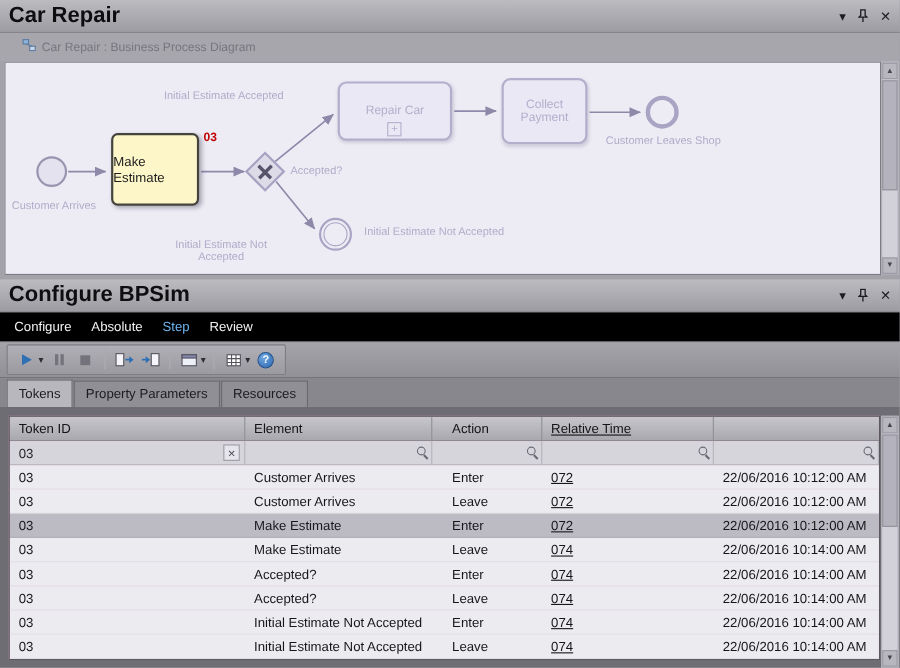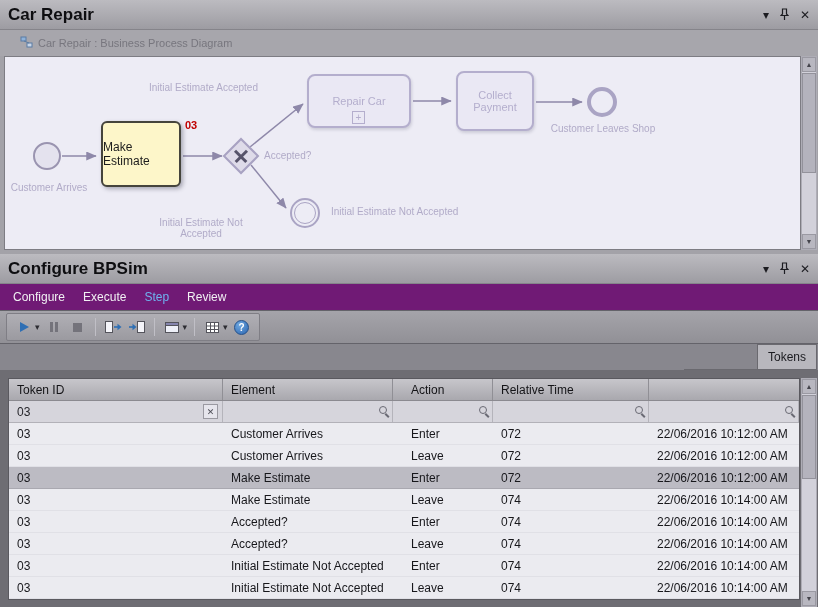--- a/index.html
+++ b/index.html
@@ -14,21 +14,21 @@
   #top-panel { top: 0; height: 252px; }
   #bottom-panel { top: 254px; height: 353px; }
 
   
   .titlebar {
     position: absolute; left: 0; right: 0; top: 0; height: 30px;
     background: linear-gradient(#bcbbc0, #9d9ca2);
     border-bottom: 1px solid #85848a;
     display: flex; align-items: center; padding: 0 8px;
   }
-  .titlebar .title { font-size: 17px; font-weight: bold; color: #0e0e11; }
+  .titlebar .title { font-size: 20px; font-weight: bold; color: #0e0e11; }
   .win-controls { margin-left: auto; display: flex; gap: 11px; align-items: center; }
   .wbtn { font-size: 12px; color: #1c1c21; line-height: 1; display: inline-flex; align-items: center; }
 
   
   .breadcrumb-bar {
     position: absolute; left: 0; right: 0; top: 30px; height: 26px;
     background: #a7a6ac; display: flex; align-items: center; padding-left: 20px; gap: 5px;
   }
   .breadcrumb-bar .crumb { font-size: 11px; color: #77767e; }
 
@@ -95,21 +95,21 @@
   }
   .scroll-btn.up { top: 0; }
   .scroll-btn.down { bottom: 0; }
   .scroll-thumb {
     position: absolute; left: 0; width: 14px; background: #b4b3bd; border: 1px solid #93929b;
   }
 
   
   .menubar {
     position: absolute; left: 0; right: 0; top: 30px; height: 26px;
-    background: #701a75; display: flex; align-items: center; padding-left: 4px;
+    background: #000000; display: flex; align-items: center; padding-left: 4px;
   }
   .menu-item { font-size: 12px; color: #f1f1f3; padding: 0 9px; cursor: default; }
   .menu-item.active { color: #6fb3f0; }
 
   .toolbar {
     position: absolute; left: 0; right: 0; top: 56px; height: 34px;
     background: linear-gradient(#a5a4aa, #919096);
     border-top: 1px solid #64636a; border-bottom: 1px solid #64636a;
     display: flex; align-items: center; padding-left: 6px;
   }
@@ -126,37 +126,37 @@
   .stop-sq { display: block; width: 9px; height: 9px; background: #74737b; }
   .help-circ {
     width: 15px; height: 15px; border-radius: 50%; border: 1px solid #24518c;
     background: radial-gradient(circle at 35% 30%, #6fa8e0, #2d66b0);
     color: #fff; font-size: 10px; font-weight: bold;
     display: inline-flex; align-items: center; justify-content: center;
   }
 
   .tabbar {
     position: absolute; left: 0; right: 0; top: 90px; height: 26px;
-    background: #88878e; display: flex; align-items: flex-end; padding-left: 6px; flex-direction: column;
+    background: #88878e; display: flex; align-items: flex-end; padding-left: 6px;
   }
   .tab {
     font-size: 12px; color: #1b1b20; padding: 4px 10px 5px;
     background: #908f96; border: 1px solid #6a696f; border-bottom: none; margin-right: 1px;
   }
   .tab.active { background: #b8b7bd; font-weight: normal; position: relative; padding-top: 5px; }
 
   
   .table-region { position: absolute; left: 0; right: 0; top: 116px; bottom: 0; background: #6e6d73; }
   .grid { position: absolute; left: 8px; top: 8px; width: 792px; background: #f9a8d4; border: 1px solid #5a595f; }
   .grid-row { display: flex; height: 22px; align-items: stretch; }
   .cell {
     font-size: 12px; display: flex; align-items: center; padding: 0 4px 0 8px;
     white-space: nowrap; overflow: hidden; position: relative;
   }
-  .c0 { width: 214px; } .c1 { width: 170px; } .c2 { width: 90px; margin-left: 10px; } .c3 { width: 156px; } .c4 { flex: 1; }
+  .c0 { width: 214px; } .c1 { width: 170px; } .c2 { width: 90px; margin-left: 10px; } .c3 { width: 156px; text-decoration: underline; } .c4 { flex: 1; }
   .header-row { background: linear-gradient(#c7c6cb, #a9a8ae); border-bottom: 1px solid #8b8a90; }
   .header-row .cell { color: #141417; border-right: 1px solid #908f95; }
   .filter-row { background: #d6d5dc; border-bottom: 1px solid #b2b1b8; }
   .filter-row .cell { border-right: 1px solid #b5b4bb; color: #26262b; }
   .trow { display: flex; height: 22px; background: #ebebf0; border-bottom: 1px solid #e0e0e6; }
   .trow.selected { background: #bcbbc3; border-bottom-color: #a9a8b0; }
   .trow .cell { color: #17171b; }
   .magnifier {
     position: absolute; right: 5px; top: 5px; width: 8px; height: 8px;
     border: 1.5px solid #6a6a74; border-radius: 50%;
@@ -266,21 +266,21 @@
           <path d="M2.5 1h4v5l1.5 1.5h-7L2.5 6z" fill="none" stroke="#1c1c21" stroke-width="1.2"></path>
           <line x1="4.5" y1="7.5" x2="4.5" y2="12" stroke="#1c1c21" stroke-width="1.2"></line>
         </svg>
       </span>
       <span class="wbtn">✕</span>
     </span>
   </div>
 
   <div class="menubar">
     <span class="menu-item">Configure</span>
-    <span class="menu-item">Execute</span>
+    <span class="menu-item">Absolute</span>
     <span class="menu-item active">Step</span>
     <span class="menu-item">Review</span>
   </div>
 
   <div class="toolbar">
     <div class="tb-inner">
       <span class="tb-btn">
           <span class="play-tri"></span>
         </span>
       <span class="tb-caret">▾</span>

